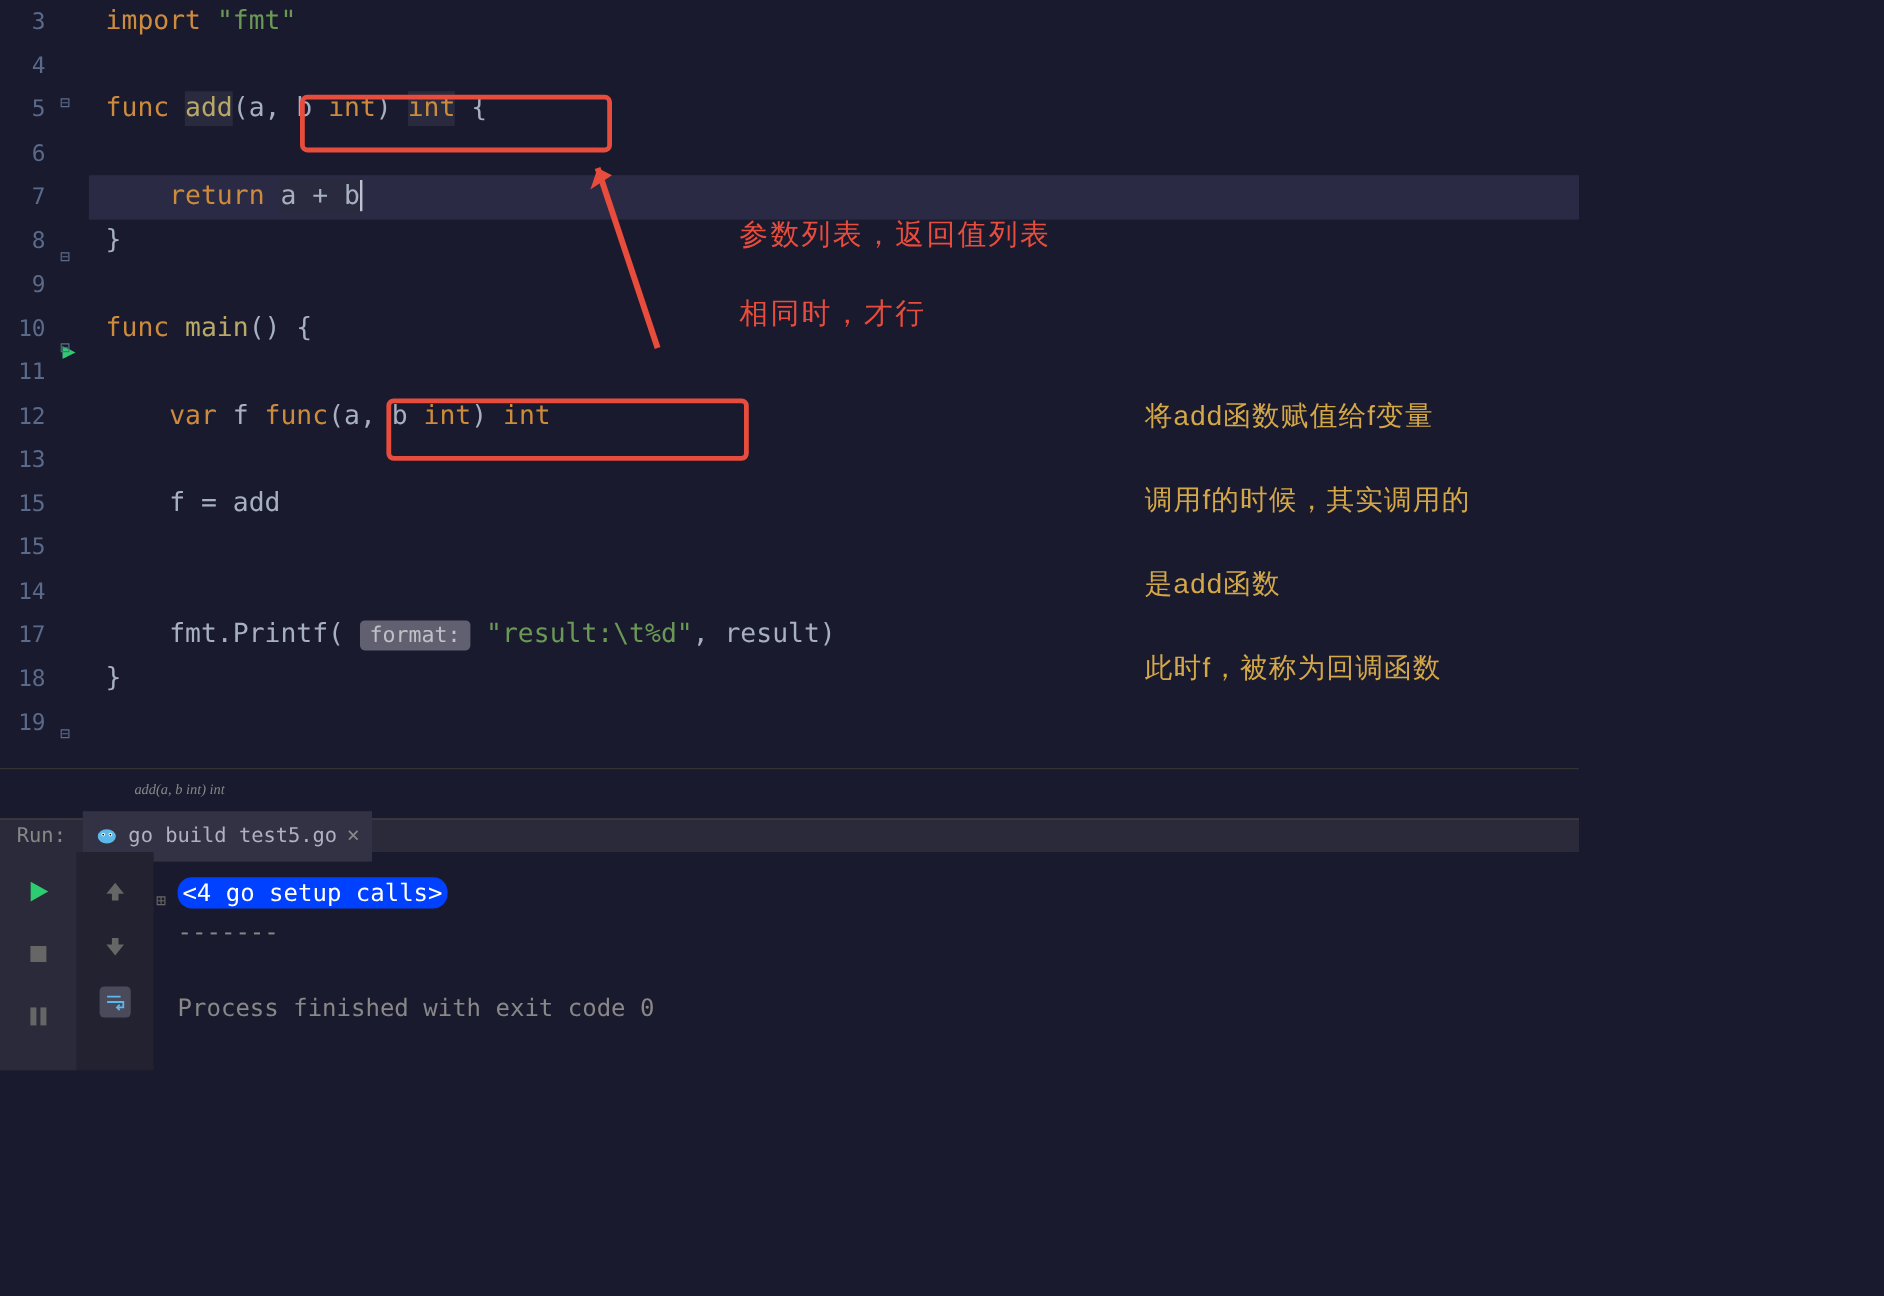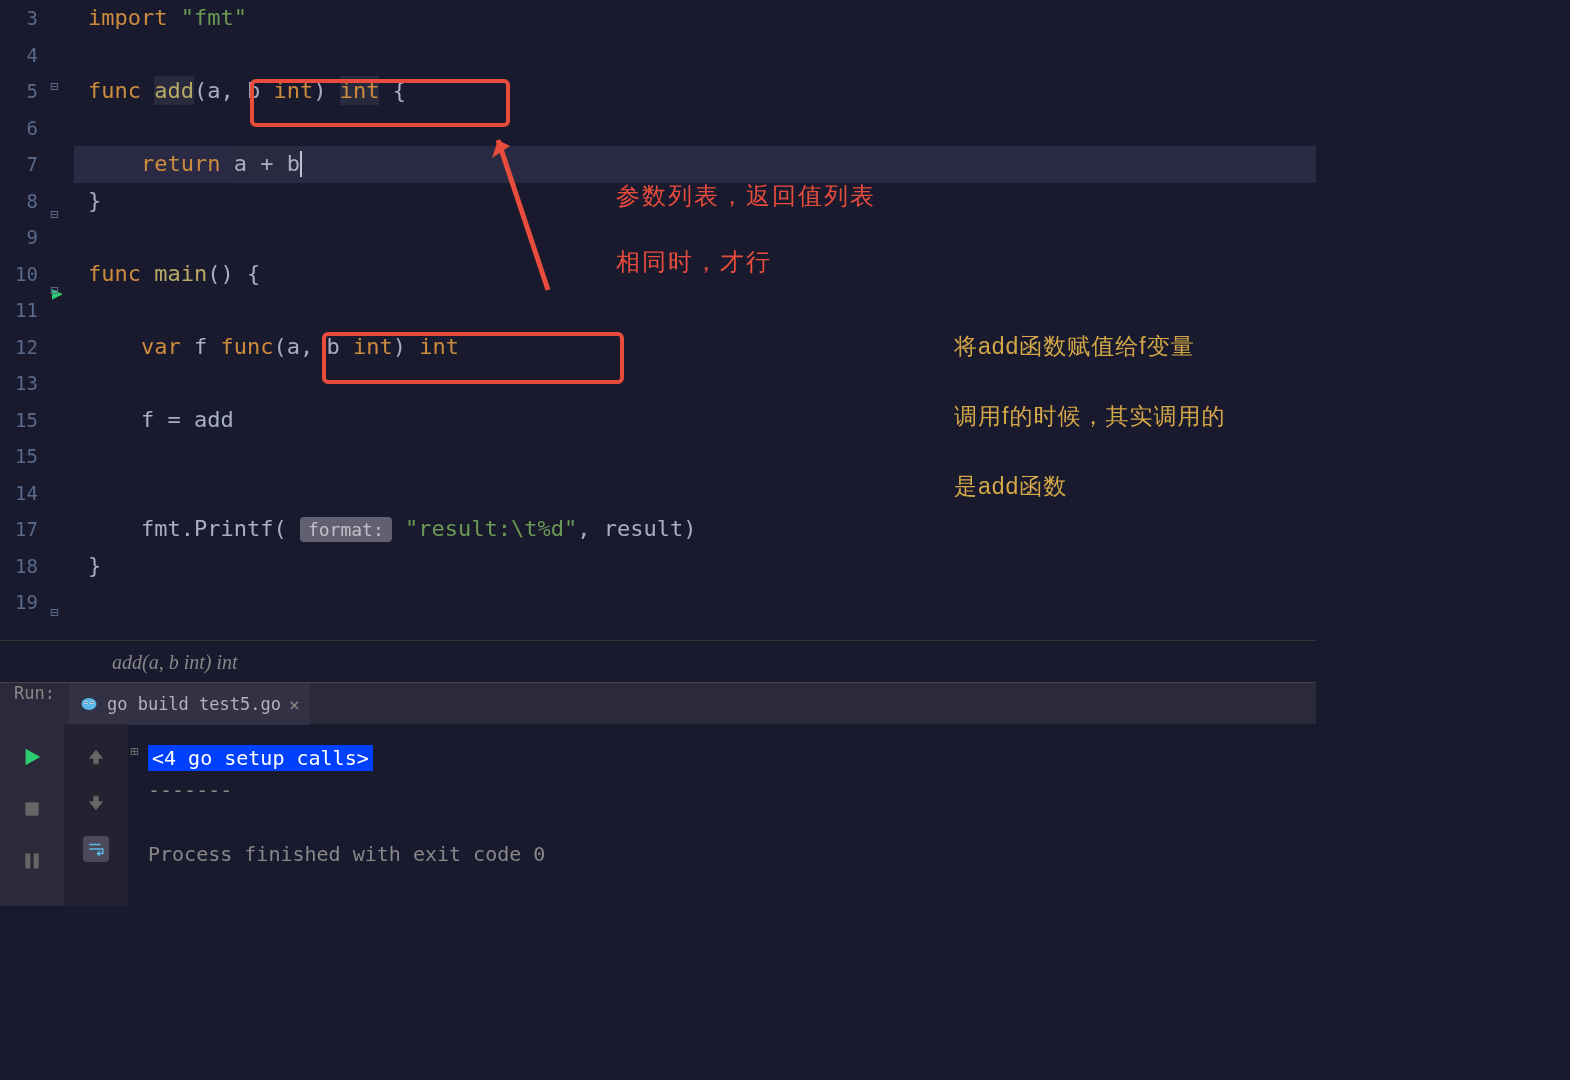--- a/index.html
+++ b/index.html
@@ -109,30 +109,30 @@
       font-size: 23px;
       font-family: sans-serif;
       letter-spacing: 1px;
     }
     .breadcrumb {
       height: 42px;
       background: #1a1a2e;
       color: #888;
       font-family: serif;
       font-style: italic;
-      font-size: 20px;
+      font-size: 12px;
       padding-left: 112px;
       padding-top: 10px;
       border-top: 1px solid #333;
     }
     .run-panel {
       background: #2a2a3a;
-      height: 42px;
-      display: flex;
-      align-items: flex-start;
+      height: 28px;
+      display: flex;
+      align-items: center;
       border-top: 1px solid #444;
     }
     .run-label {
       color: #888;
       font-size: 17px;
       padding: 0 14px;
     }
     .run-tab {
       display: flex;
       align-items: center;
@@ -175,20 +175,21 @@
     .console-output {
       flex: 1;
       padding: 18px 20px;
       font-size: 20px;
       line-height: 32px;
     }
     .setup-call {
       background: #0040ff;
       color: #fff;
       padding: 1px 4px;
+      border-radius: 12px;
     }
     .sep-line { color: #888; }
     .exit-line { color: #888; }
     .exp-icon {
       position: absolute;
       left: 130px;
       top: 743px;
       color: #666;
       font-size: 14px;
     }
@@ -253,20 +254,21 @@
     <div class="red-box2"></div>
     <svg class="arrow" width="80" height="170">
       <line x1="10" y1="10" x2="60" y2="160" stroke="#e74c3c" stroke-width="5"></line>
       <polygon points="10,10 22,16 4,28" fill="#e74c3c"></polygon>
     </svg>
     <div class="annot-red" style="top:178px;left:542px">参数列表，返回值列表</div>
     <div class="annot-red" style="top:244px;left:542px">相同时，才行</div>
     <div class="annot-gold" style="top:398px;left:880px">调用f的时候，其实调用的</div>
     <div class="annot-gold" style="top:328px;left:880px">将add函数赋值给f变量</div>
     <div class="annot-gold" style="top:468px;left:880px">是add函数</div>
+    <div class="annot-gold" style="top:538px;left:880px">此时f，被称为回调函数</div>
   </div>
 </div>
 
 <div class="breadcrumb">add(a, b int) int</div>
 
 <div class="run-panel">
   <div class="run-label">Run:</div>
   <div class="run-tab">
     <svg class="go-icon" viewBox="0 0 24 24">
       <ellipse cx="12" cy="12" rx="10" ry="8" fill="#5cb8e8"></ellipse>

